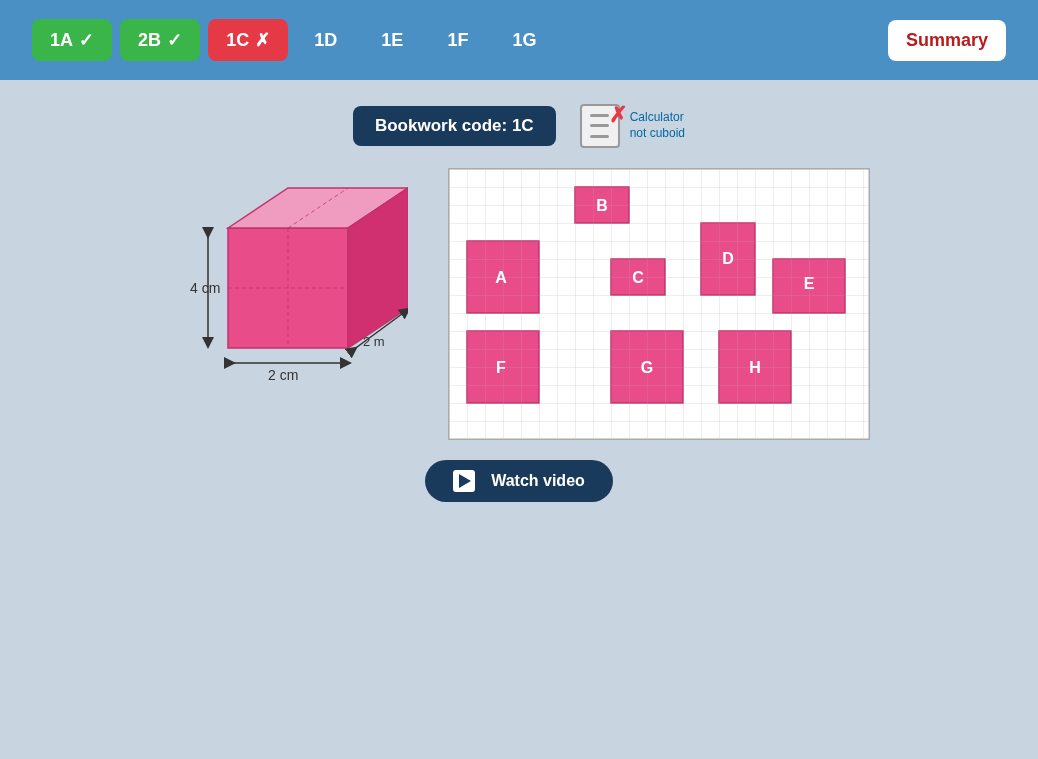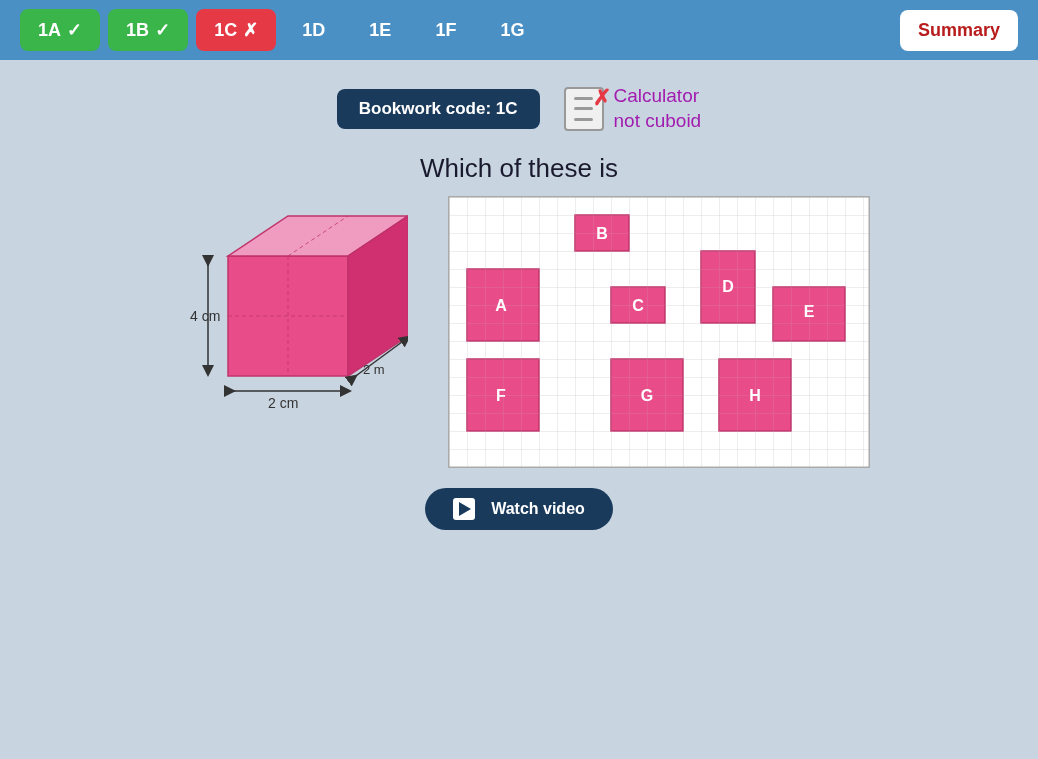--- a/index.html
+++ b/index.html
@@ -11,22 +11,22 @@
       overflow: hidden;
       display: flex;
       flex-direction: column;
     }
 
     
     .nav-bar {
       background: #4a90c4;
       display: flex;
       align-items: center;
-      padding: 0 20px;
-      height: 60px;
+      padding: 0 32px;
+      height: 80px;
       gap: 8px;
     }
     .nav-tab {
       display: flex;
       align-items: center;
       gap: 6px;
       padding: 10px 18px;
       border-radius: 8px;
       font-size: 18px;
       font-weight: 700;
@@ -93,22 +93,22 @@
       position: absolute;
       top: -4px;
       right: -10px;
       color: #e63946;
       font-size: 22px;
       font-weight: 900;
     }
     .calc-label {
       display: flex;
       flex-direction: column;
-      font-size: 19px;
-      color: #a21caf;
+      font-size: 12px;
+      color: #0369a1;
       line-height: 1.3;
     }
 
     
     .question-title {
       font-size: 26px;
       font-weight: 500;
       color: #1a1a2e;
       margin-bottom: 12px;
     }
@@ -184,21 +184,21 @@
   </style>
 </head>
 <body>
 
 <div class="nav-bar">
   <div class="nav-tab green">
     <span>1A</span>
     <span>✓</span>
   </div>
   <div class="nav-tab green">
-    <span>1B</span>
+    <span>2B</span>
     <span>✓</span>
   </div>
   <div class="nav-tab red-cross">
     <span>1C</span>
     <span>✗</span>
   </div>
   <div class="nav-tab plain">
     <span>1D</span>
   </div>
   <div class="nav-tab plain">
@@ -226,21 +226,20 @@
         <div class="calc-line"></div>
         <span class="calc-red-x">✗</span>
       </div>
       <div class="calc-label">
         <span>Calculator</span>
         <span>not cuboid</span>
       </div>
     </div>
   </div>
 
-  <div class="question-title">Which of these is</div>
 
   <div class="content-row">
 
     <div class="cuboid-area">
       <svg width="240" height="230">
 
         <polygon points="60,60 180,60 180,180 60,180" fill="#e84d8a" stroke="#c0336a" stroke-width="1.5"></polygon>
 
         <polygon points="60,60 120,20 240,20 180,60" fill="#f09cc0" stroke="#c0336a" stroke-width="1.5"></polygon>
 

